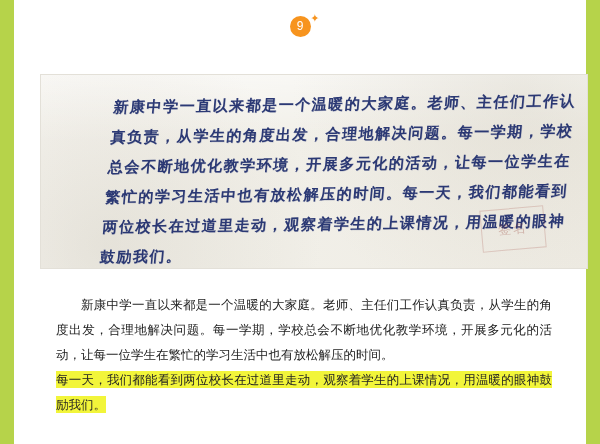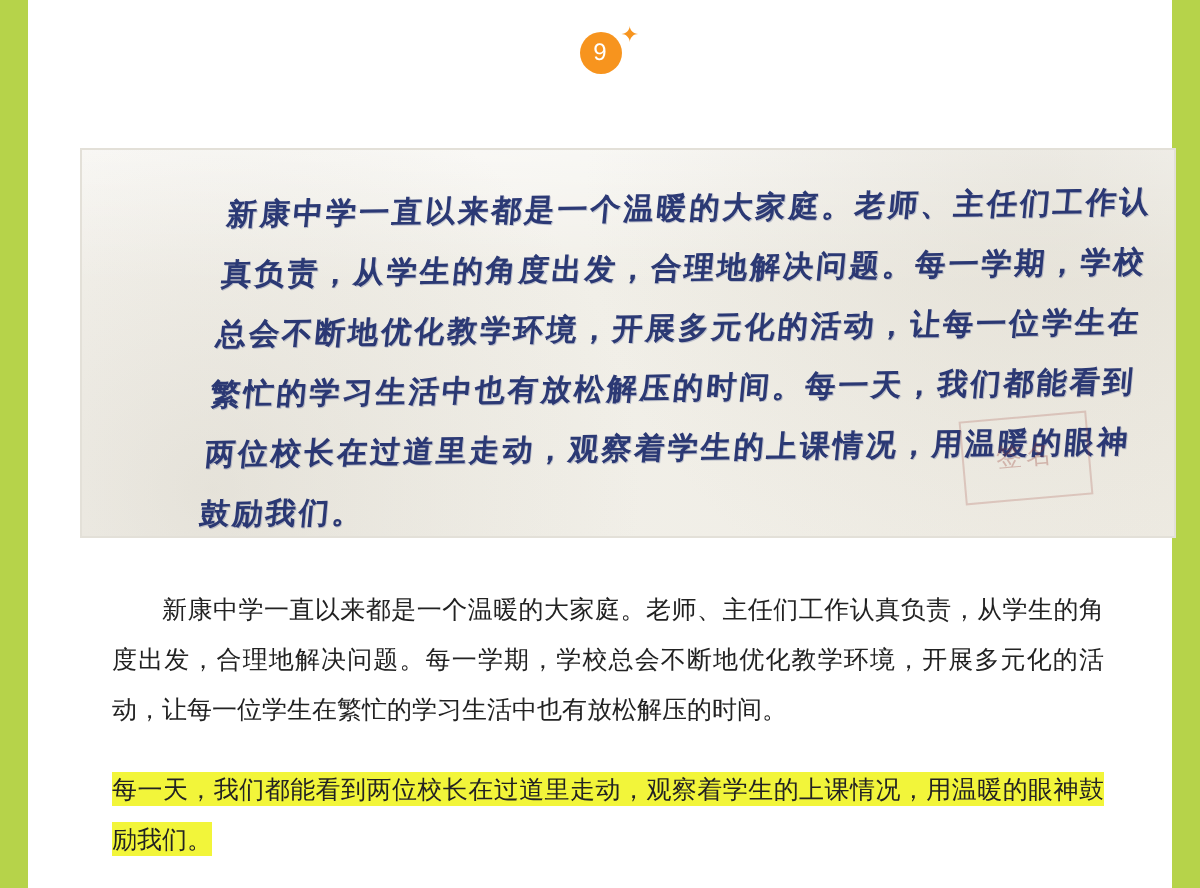--- a/index.html
+++ b/index.html
@@ -159,21 +159,20 @@
     color: #222222;
     text-align: justify;
   }
   .transcript p {
     margin: 0;
   }
   .transcript p.para1 {
     text-indent: 25px;
   }
   .transcript p.para2 {
-    margin-top: 15px;
     text-indent: 0;
   }
   .hl {
     background: #f2f53a;
     padding: 1px 0;
     box-decoration-break: clone;
     -webkit-box-decoration-break: clone;
   }
 </style>
 </head>

